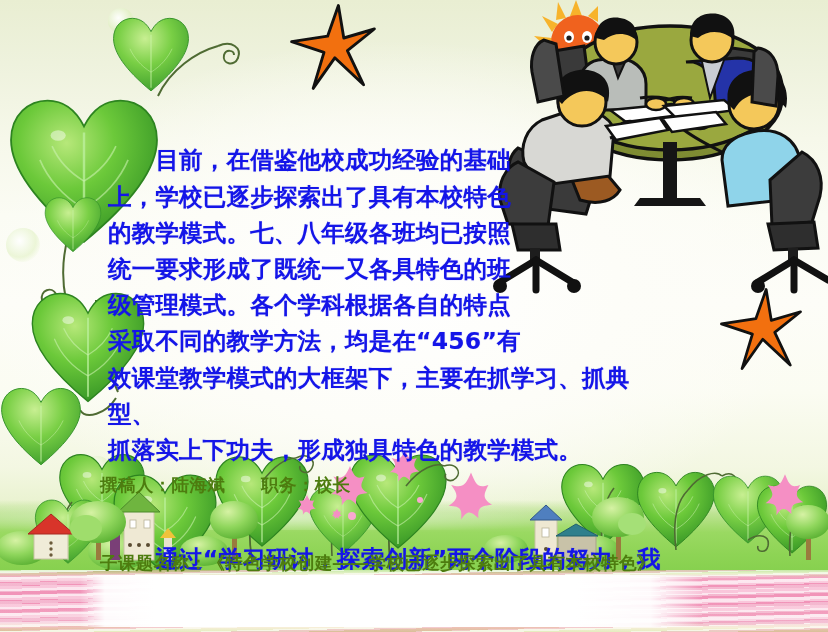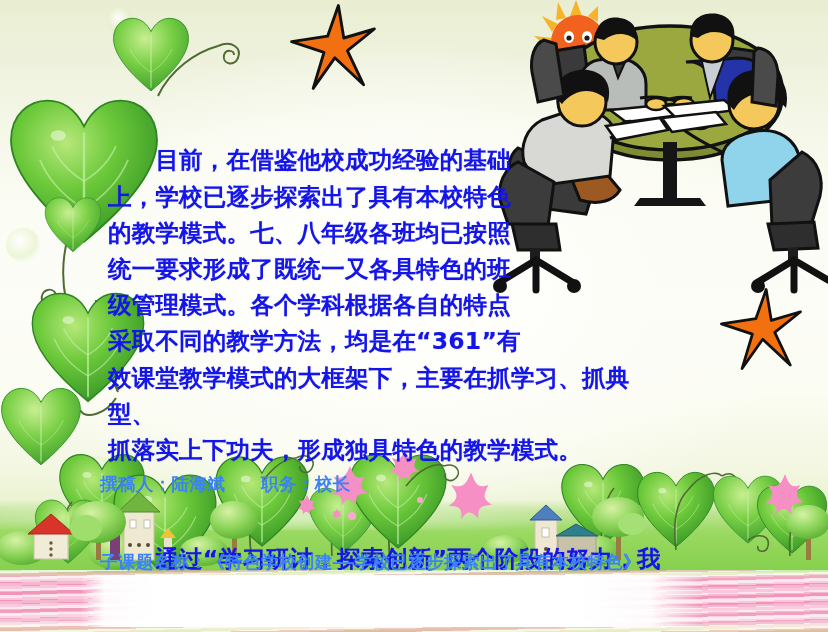--- a/index.html
+++ b/index.html
@@ -94,23 +94,23 @@
     background:linear-gradient(to right,
       rgba(255,255,255,0) 0%,
       rgba(255,255,255,.93) 4%,
       #ffffff 12%,
       #ffffff 80%,
       rgba(255,255,255,.92) 92%,
       rgba(255,255,255,0) 100%);
   }
   .footer-text{
     position:absolute;left:100px;bottom:4px;width:700px;
-    font-family:Liberation Mono, monospace;
+    font-family:Liberation Sans, sans-serif;
     font-weight:bold;font-size:17.5px;line-height:26px;
-    color:#3b82f6;
+    color:#4d7c0f;
     letter-spacing:.4px;
     white-space:pre;
   }
   .footer-line{margin:0;}
 </style>
 </head>
 <body>
 
 <div class="slide">
 
@@ -383,21 +383,21 @@
       </g>
     </g>
   </svg>
 
   <div class="body-text">
     <p class="para">　　目前，在借鉴他校成功经验的基础
 上，学校已逐步探索出了具有本校特色
 的教学模式。七、八年级各班均已按照
 统一要求形成了既统一又各具特色的班
 级管理模式。各个学科根据各自的特点
-采取不同的教学方法，均是在“361”有
+采取不同的教学方法，均是在“456”有
 效课堂教学模式的大框架下，主要在抓学习、抓典型、
 抓落实上下功夫，形成独具特色的教学模式。</p>
     <p class="para">　　通过“学习研讨，探索创新”两个阶段的努力，我们积累了
 很多经验，也在不断的改进、总结、完善，最终形成了我校特
 有的行之有效的课堂教学模式，即以《导学案》为学习载体，
 以出示目标、自主学习、合作探究、展示提升、达标测评、纠
 错巩固为学习流程，以教师点拨引领为提升手段，以多媒体为
 支持的课堂教学。</p>
   </div>
 

